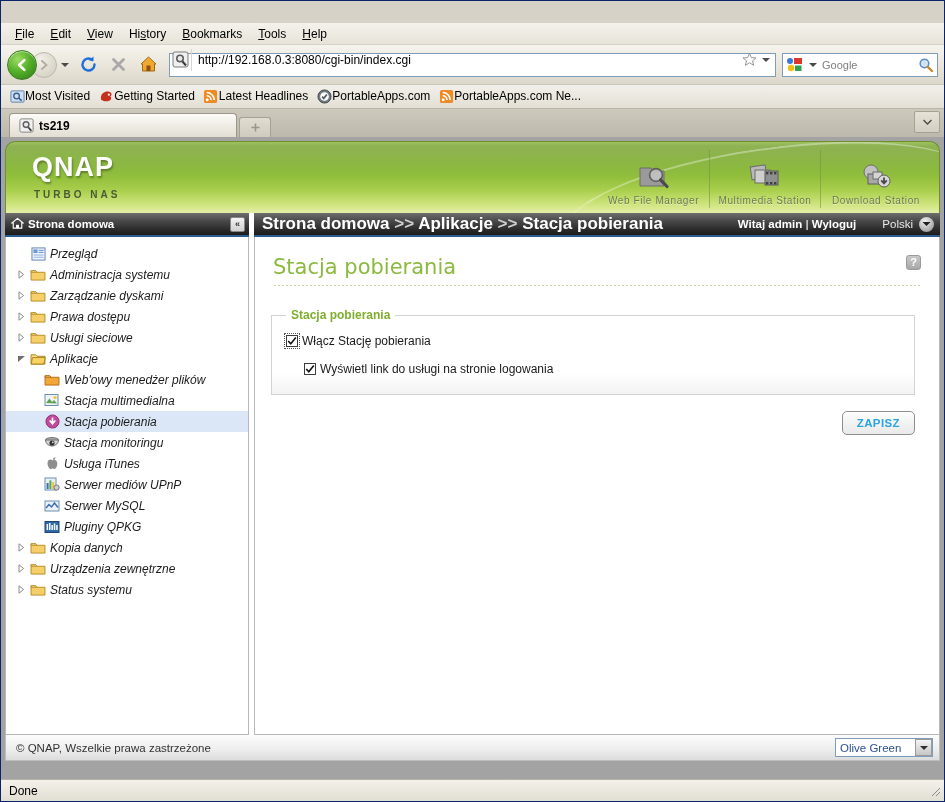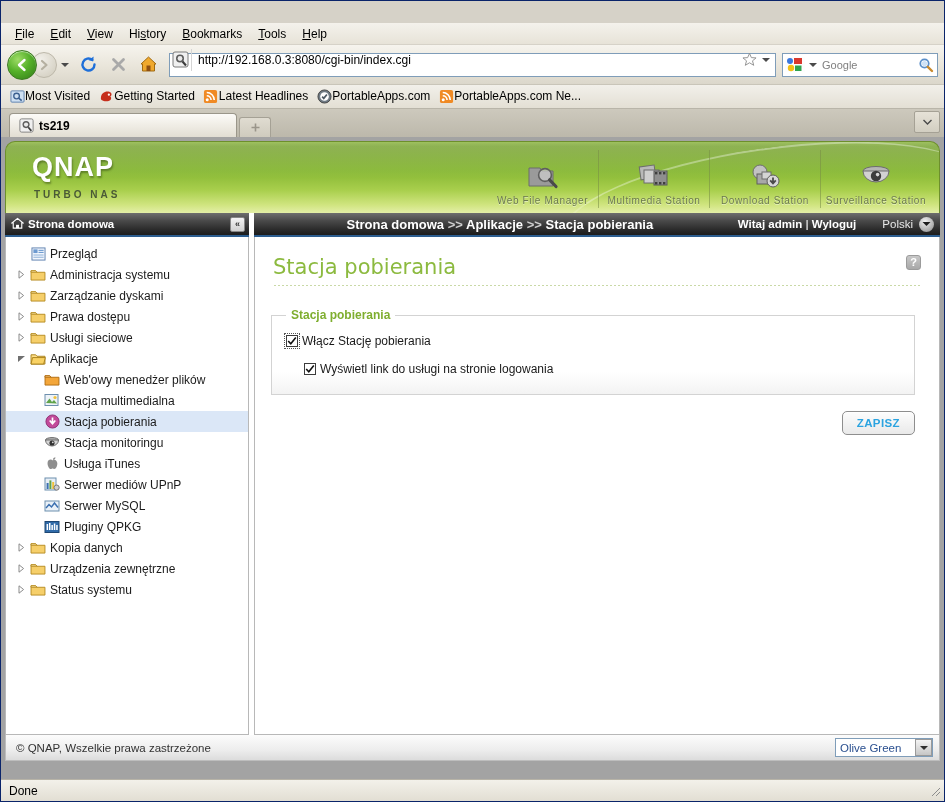--- a/index.html
+++ b/index.html
@@ -246,21 +246,21 @@
     color: #fff; font-weight: bold; font-size: 11.5px; flex: 1 1 auto;
     display: flex; align-items: center; gap: 4px;
   }
   .collapse-btn {
     width: 15px; height: 15px; border-radius: 2px;
     background: linear-gradient(to bottom, #f4f4f4, #d0d0d0);
     border: 1px solid #888;
     display:flex; align-items:center; justify-content:center;
     font-size: 9px; color: #333; line-height: 1; font-weight: bold;
   }
-  .crumb { color: #fff; font-weight: bold; font-size: 13px; flex: 1 1 auto; white-space: nowrap; text-align: center; }
+  .crumb { color: #fff; font-weight: bold; font-size: 17px; flex: 1 1 auto; white-space: nowrap; }
   .crumb .sep { color: #cfcfcf; font-weight: bold; }
   .welcome { color: #fff; font-weight: bold; font-size: 11.5px; white-space: nowrap; }
   .welcome .bar { color: #cfcfcf; }
   .lang {
     color: #e8e8e8; font-size: 11.5px; margin-left: 26px; margin-right: 6px; white-space: nowrap;
   }
   .lang-arrow {
     width: 15px; height: 15px; border-radius: 50%;
     background: radial-gradient(circle at 40% 30%, #f2f2f2, #a8a8a8 70%, #6c6c6c 100%);
     display:flex; align-items:center; justify-content:center;
@@ -275,21 +275,21 @@
     overflow: hidden;
   }
   .col-gap { width: 5px; flex: 0 0 auto; background: #fff; }
   .content {
     flex: 1 1 auto; background: #ffffff;
     border: 1px solid #b8b8b8; border-top: none;
     position: relative; overflow: hidden;
   }
 
   
-  .tree { padding: 6px 0 0 0; }
+  .tree { padding: 6px 0 0 0; font-style: italic; }
   .tnode {
     display: flex; align-items: center; height: 21px;
     font-size: 12px; color: #1b1b1b; padding-left: 8px; white-space: nowrap;
   }
   .tnode.selected { background: #dbe7f7; }
   .twist {
     width: 14px; flex: 0 0 auto; display:flex; align-items:center; justify-content:center;
   }
   .tico { width: 20px; flex: 0 0 auto; display:flex; align-items:center; justify-content:center; }
   .tlabel { padding-left: 2px; }
@@ -589,31 +589,20 @@
           <div class="qapp-ico">
             <svg width="34" height="30" viewBox="0 0 34 30">
               <circle cx="12" cy="10" r="7" fill="#c2c2c2" stroke="#6d6d6d"></circle>
               <rect x="9" y="12" width="13" height="10" fill="#a8a8a8" stroke="#5f5f5f"></rect>
               <rect x="14" y="10" width="9" height="7" fill="#d4d4d4" stroke="#6d6d6d"></rect>
               <circle cx="25" cy="19" r="6" fill="#d8d8d8" stroke="#5f5f5f"></circle>
               <path d="M25 15.5 L25 21 M22.2 18.4 L25 21.4 L27.8 18.4" stroke="#4a4a4a" stroke-width="1.8" fill="none"></path>
             </svg>
           </div>
           <div class="qapp-label">Download Station</div>
-        </div>
-        <div class="qapp">
-          <div class="qapp-ico">
-            <svg width="34" height="30" viewBox="0 0 34 30">
-              <ellipse cx="17" cy="9" rx="13" ry="4.5" fill="#b6b6b6" stroke="#6d6d6d"></ellipse>
-              <path d="M4 9 a13 11 0 0 0 26 0 Z" fill="#d2d2d2" stroke="#6d6d6d"></path>
-              <circle cx="17" cy="14" r="5.2" fill="#3d3d3d"></circle>
-              <circle cx="18.6" cy="12.6" r="1.8" fill="#d9d9d9"></circle>
-            </svg>
-          </div>
-          <div class="qapp-label">Surveillance Station</div>
         </div>
       </div>
     </div>
 
     <div class="navstrip">
       <div class="navstrip-left">
         <span class="home-label">
           <span>
             <svg width="13" height="13" viewBox="0 0 14 14">
                 <path d="M7 1.5 L13 6.5 L11.6 6.5 L11.6 12 L2.4 12 L2.4 6.5 L1 6.5 Z" fill="none" stroke="#fff" stroke-width="1.2"></path>

